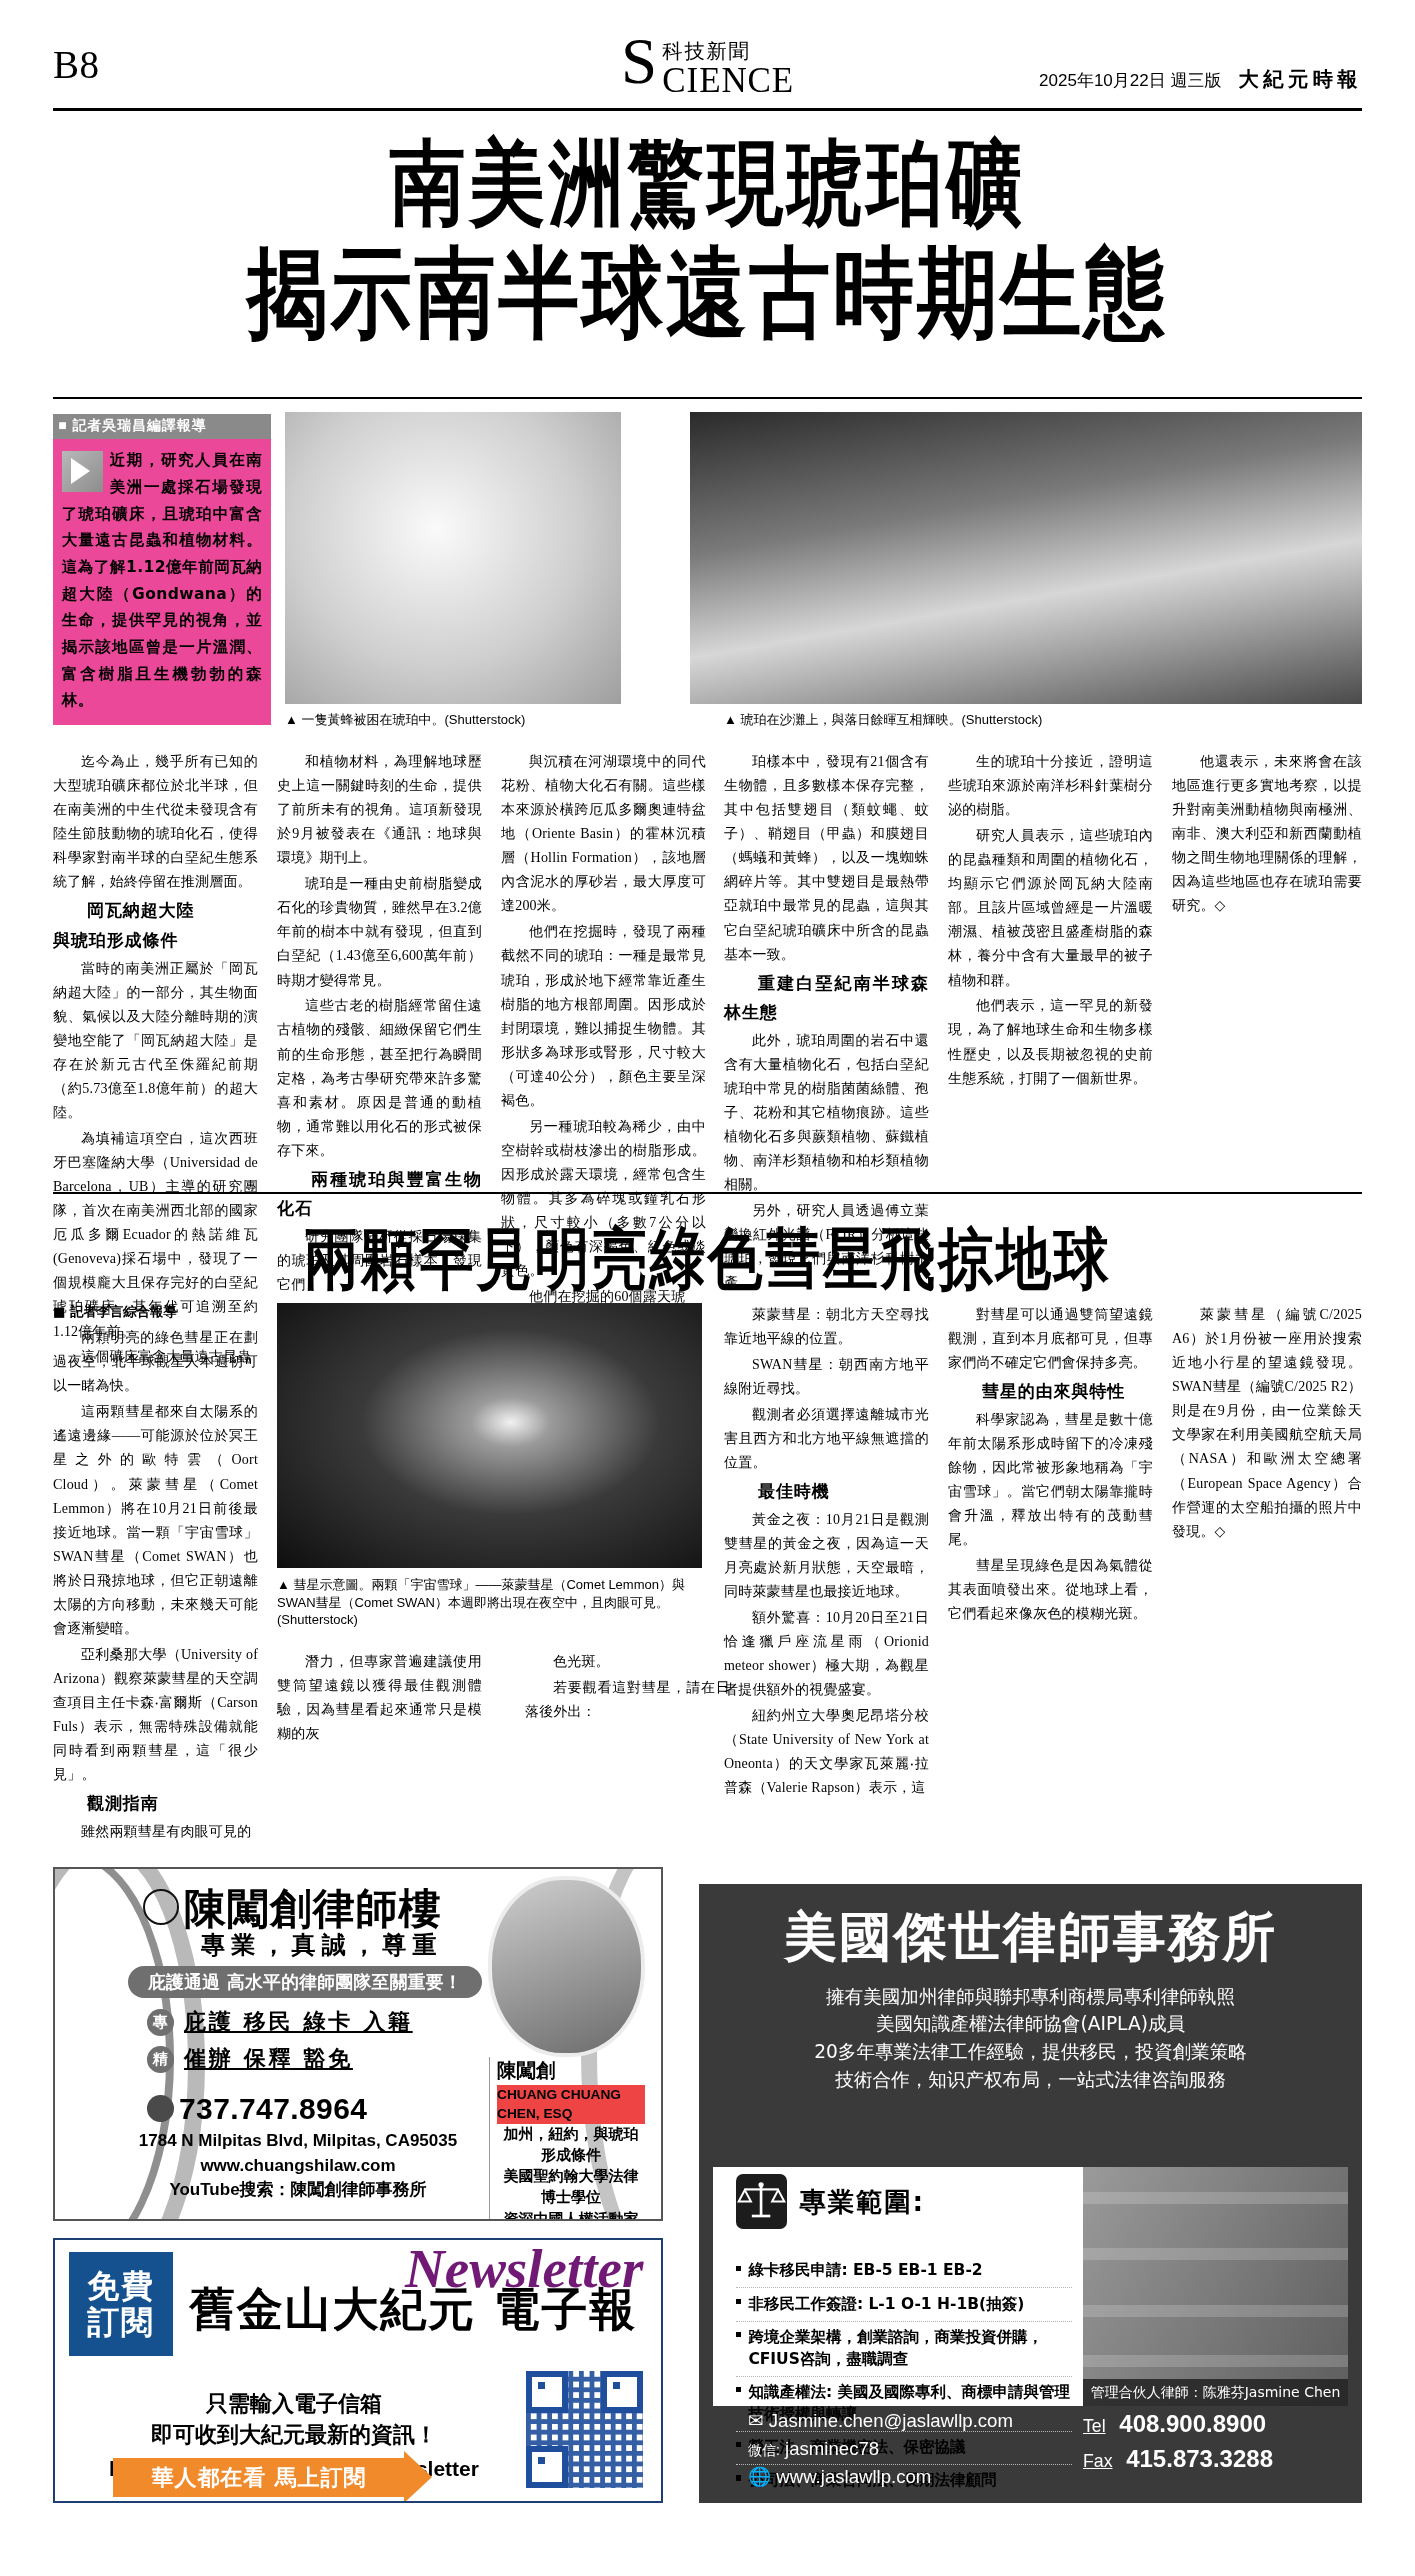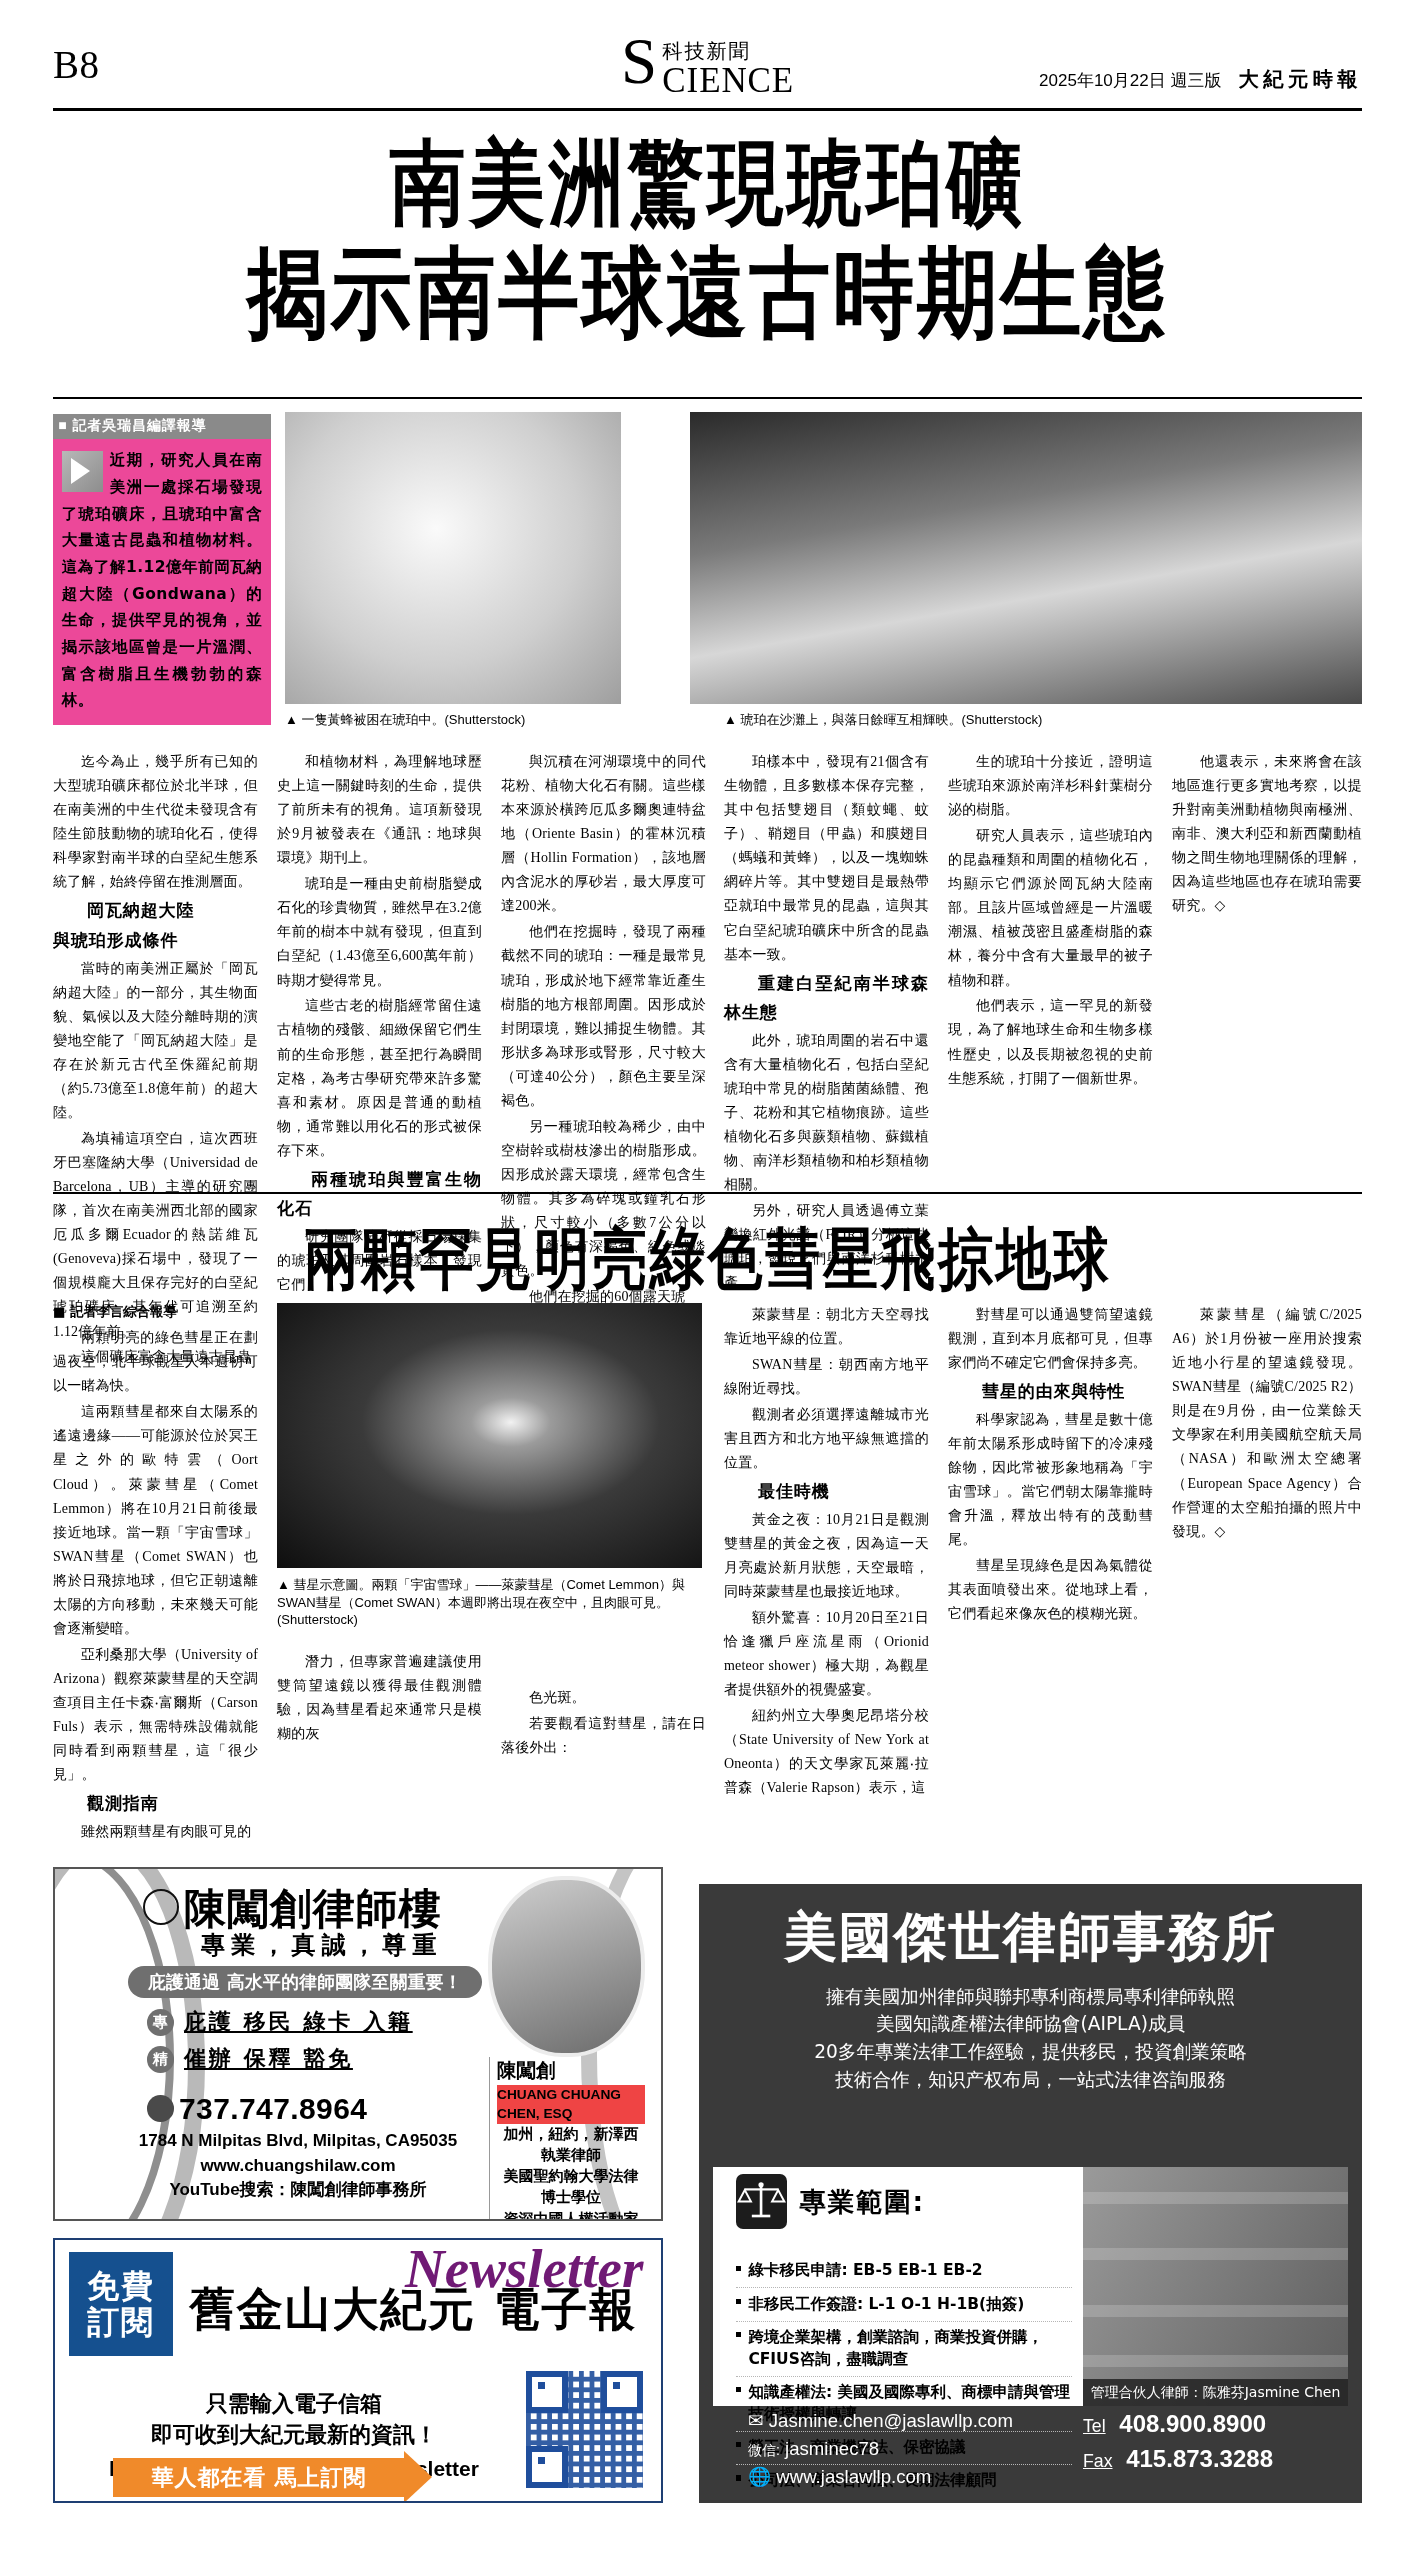--- a/index.html
+++ b/index.html
@@ -274,21 +274,21 @@
     </div>
 
     <div class="ph" style="left:224px;top:104px;width:425px;height:265px;
          background:radial-gradient(ellipse at 55% 45%,#f2f2f2 0%,#9b9b9b 12%,#3a3a3a 45%,#0e0e0e 100%);"></div>
     <div class="cap" style="position:absolute;left:224px;top:377px;width:425px;">▲ 彗星示意圖。兩顆「宇宙雪球」——萊蒙彗星（Comet Lemmon）與SWAN彗星（Comet SWAN）本週即將出現在夜空中，且肉眼可見。(Shutterstock)</div>
 
     <div class="col" style="left:224px;top:451px;width:205px;">
       <p>潛力，但專家普遍建議使用雙筒望遠鏡以獲得最佳觀測體驗，因為彗星看起來通常只是模糊的灰</p>
     </div>
 
-    <div class="col" style="left:448px;top:451px;width:205px;margin-top:36px;">
+    <div class="col" style="left:472px;top:451px;width:205px;">
       <p>色光斑。</p>
       <p>若要觀看這對彗星，請在日落後外出：</p>
     </div>
 
     <div class="col" style="left:671px;top:104px;width:205px;">
       <p>萊蒙彗星：朝北方天空尋找靠近地平線的位置。</p>
       <p>SWAN彗星：朝西南方地平線附近尋找。</p>
       <p>觀測者必須選擇遠離城市光害且西方和北方地平線無遮擋的位置。</p>
       <p class="subh">最佳時機</p>
       <p>黃金之夜：10月21日是觀測雙彗星的黃金之夜，因為這一天月亮處於新月狀態，天空最暗，同時萊蒙彗星也最接近地球。</p>
@@ -329,21 +329,21 @@
     <div class="chen-addr">
       <div>1784 N Milpitas Blvd, Milpitas, CA95035</div>
       <div>www.chuangshilaw.com</div>
       <div>YouTube搜索：陳闖創律師事務所</div>
     </div>
 
     <div class="chen-portrait"></div>
     <div class="chen-name">
       <div style="font-size:19.5px;text-align:left;">陳闖創</div>
       <span class="en" style="text-align:left;">CHUANG CHUANG CHEN, ESQ</span>
-      <div>加州，紐約，新澤西執業律師</div>
+      <div>加州，紐約，與琥珀形成條件</div>
       <div>美國聖約翰大學法律博士學位</div>
       <div>資深中國人權活動家</div>
 
     </div>
   </div>
 
   <div class="ad-news">
     <div class="nl-word">Newsletter</div>
     <div class="free-badge">
       <span>免費</span>

